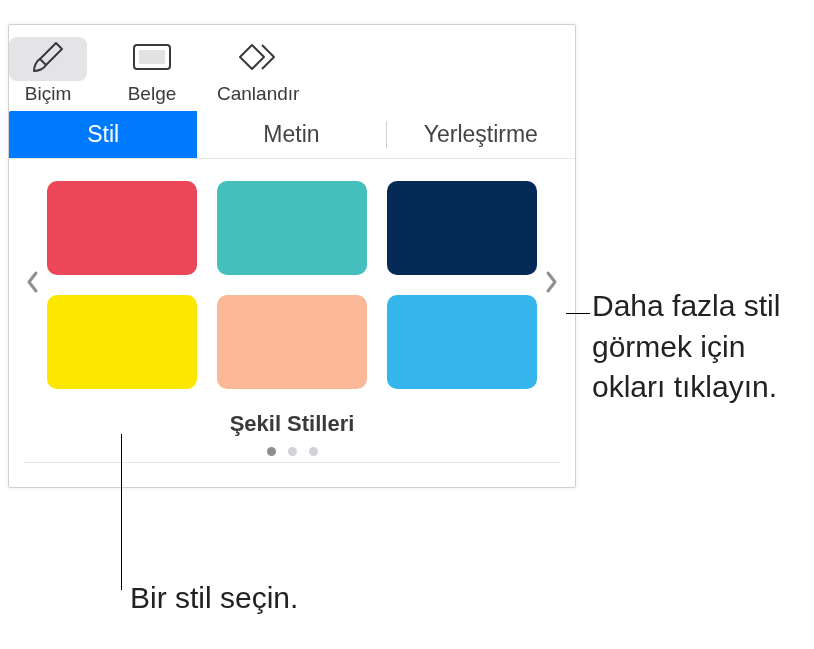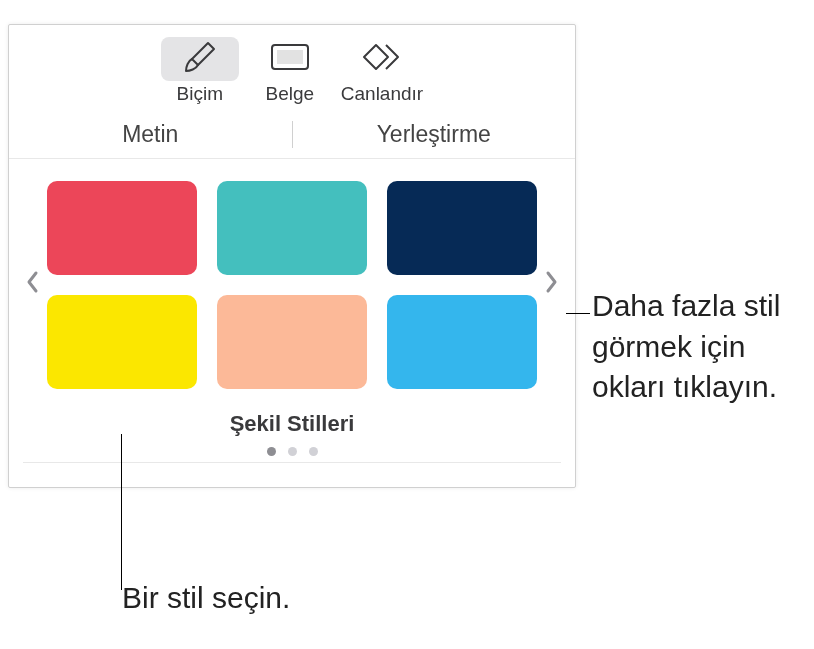--- a/index.html
+++ b/index.html
@@ -19,22 +19,21 @@
       left: 8px;
       top: 24px;
       width: 568px;
       border: 1px solid #d0d0d0;
       border-radius: 2px;
       background: #ffffff;
       box-shadow: 0 0 4px rgba(0,0,0,0.08);
     }
     .toolbar-top {
       display: flex;
-      justify-content: center;
-      gap: 12px;
+      gap: 26px;
       padding: 12px 0 6px 0;
     }
     .toolbar-item {
       display: flex;
       flex-direction: column;
       align-items: center;
       gap: 2px;
       cursor: pointer;
     }
     .toolbar-icon-wrap {
@@ -143,21 +142,21 @@
       font-size: 30px;
       color: #222;
       line-height: 1.35;
     }
     .callout-right {
       left: 592px;
       top: 286px;
       width: 210px;
     }
     .callout-bottom {
-      left: 122px;
+      left: 130px;
       top: 578px;
     }
     .leader {
       position: absolute;
       background: #000;
     }
     .leader-right {
       left: 566px;
       top: 313px;
       width: 24px;
@@ -209,20 +208,23 @@
             <path d="M26 6 L38 18 L26 30"></path>
           </svg>
         </span>
       </div>
       <span class="toolbar-label">Canlandır</span>
     </div>
 
   </div>
 
   <div class="sub-tabs">
+    <div class="sub-tab active">
+      <span>Stil</span>
+    </div>
     <div class="sub-tab">
       <span>Metin</span>
     </div>
     <div class="sub-tab-divider"></div>
     <div class="sub-tab">
       <span>Yerleştirme</span>
     </div>
   </div>
 
   <div class="styles-area">

